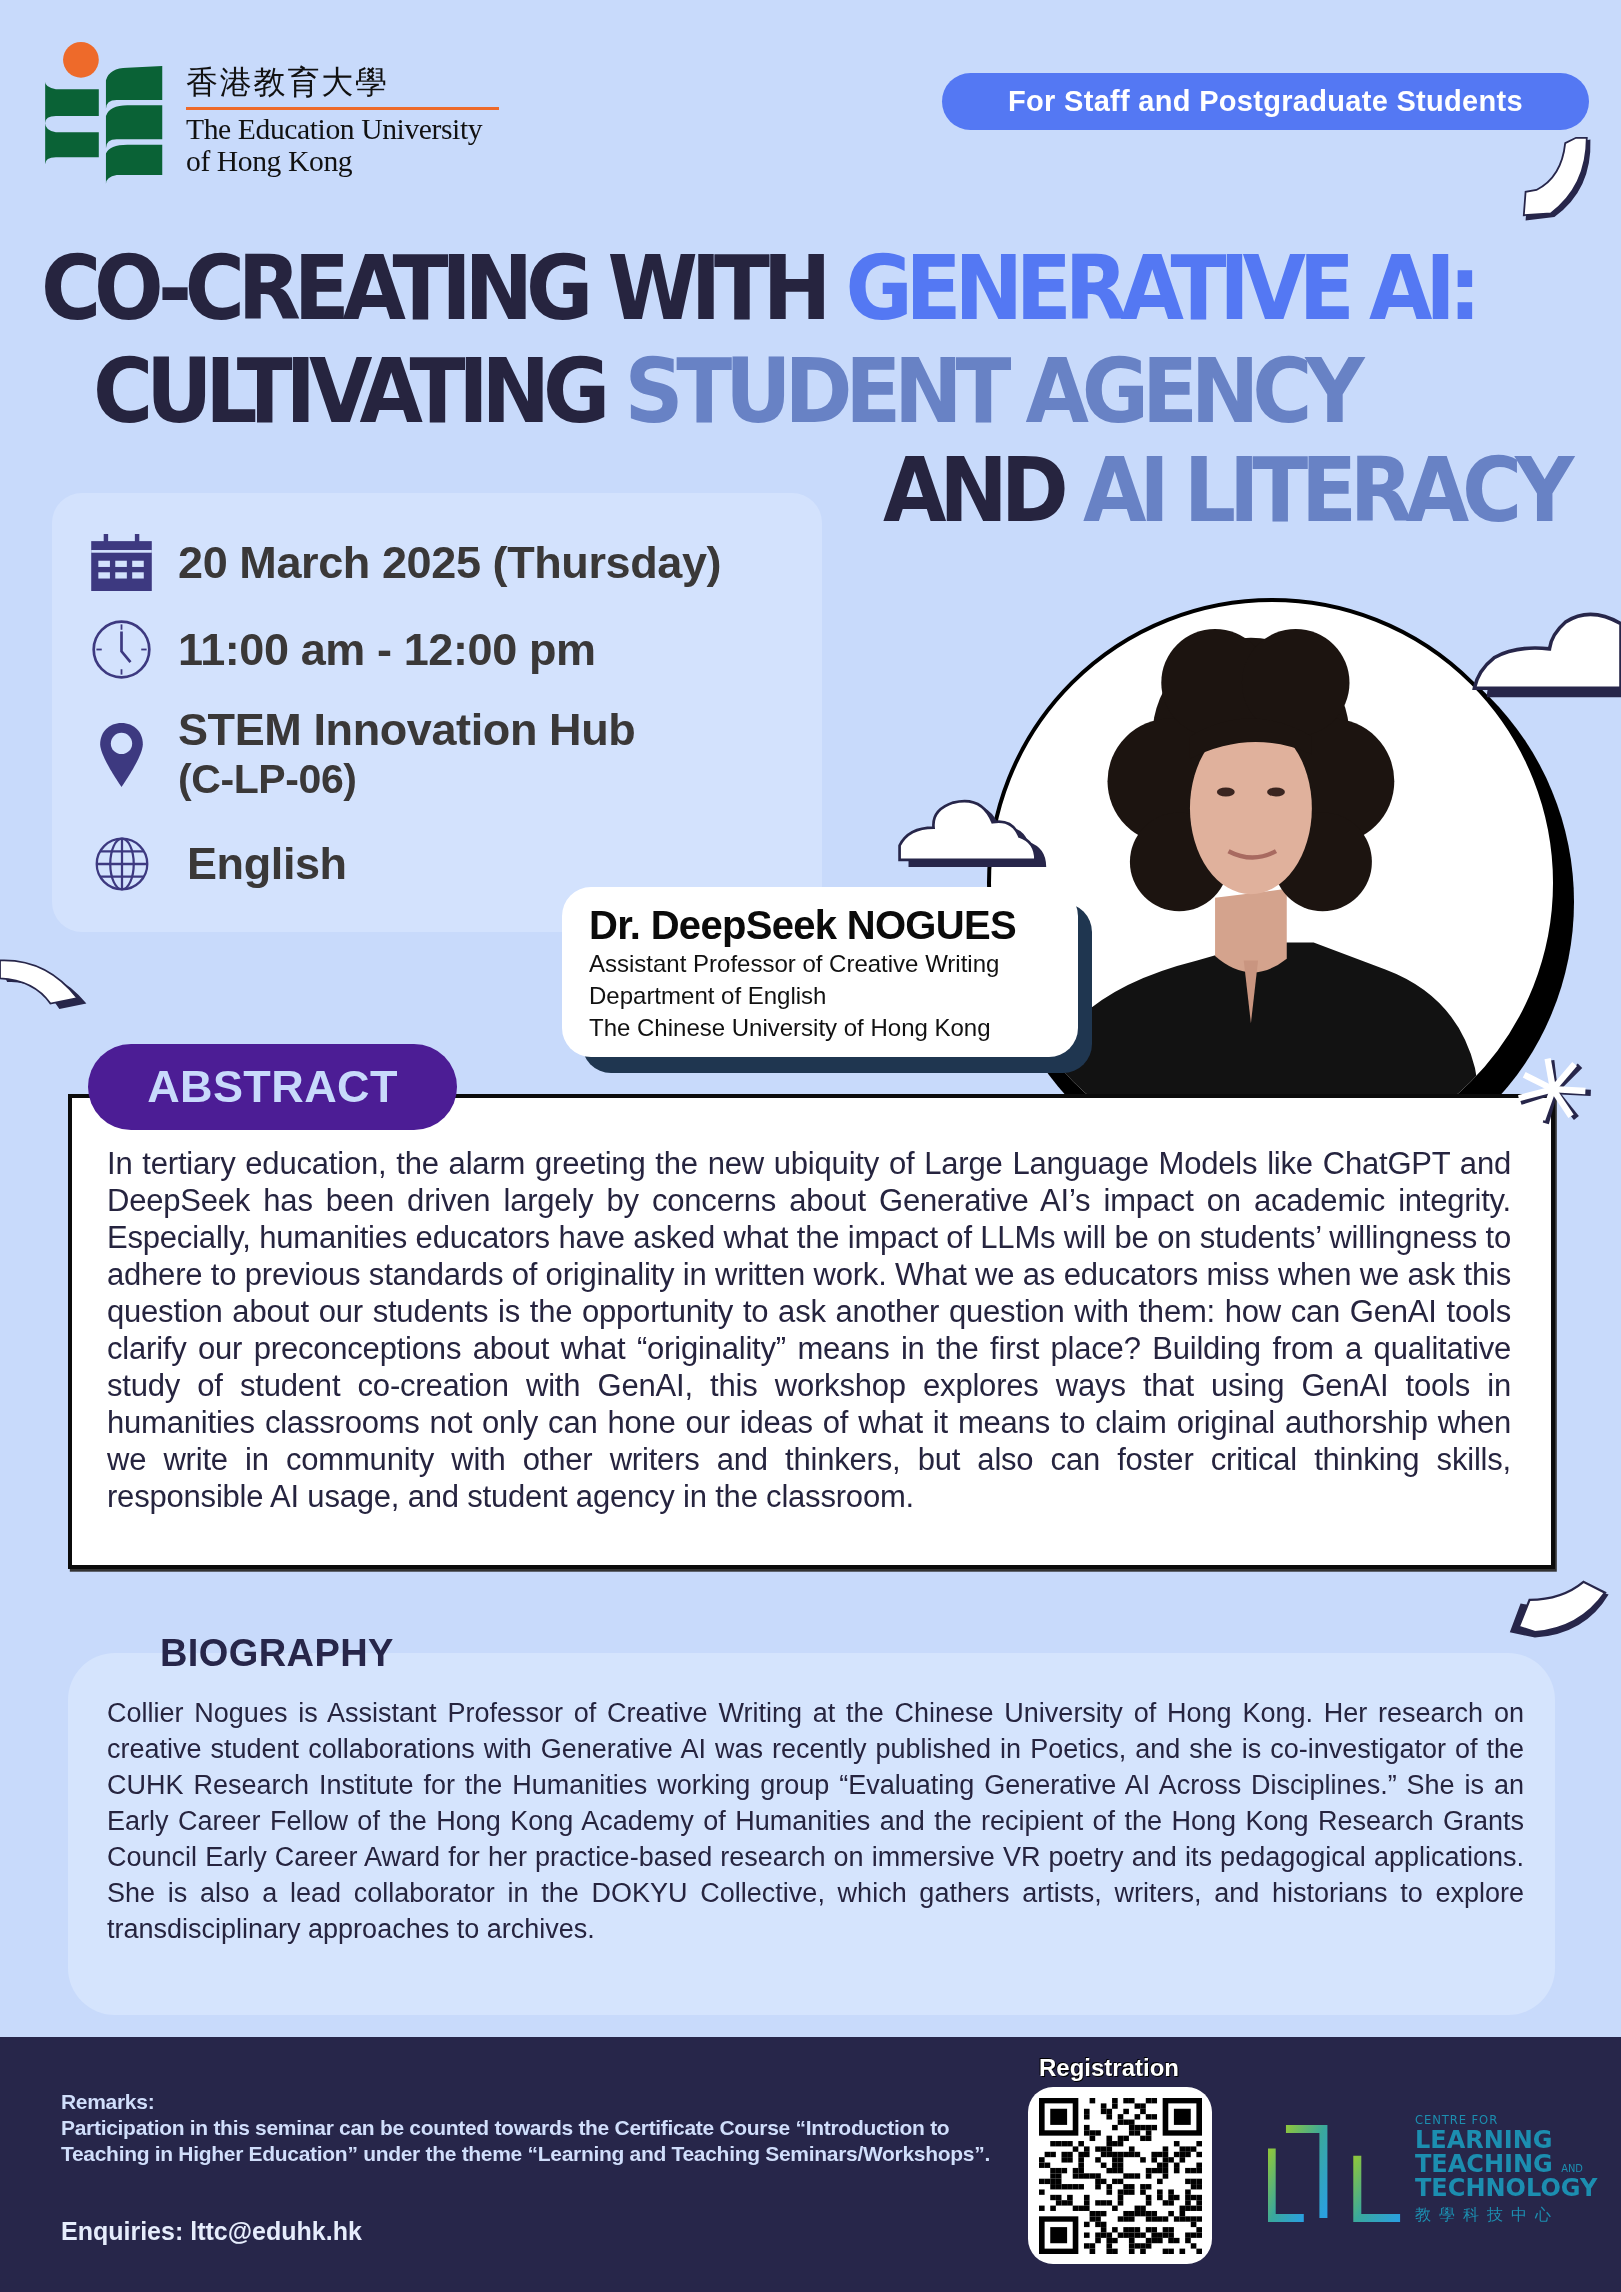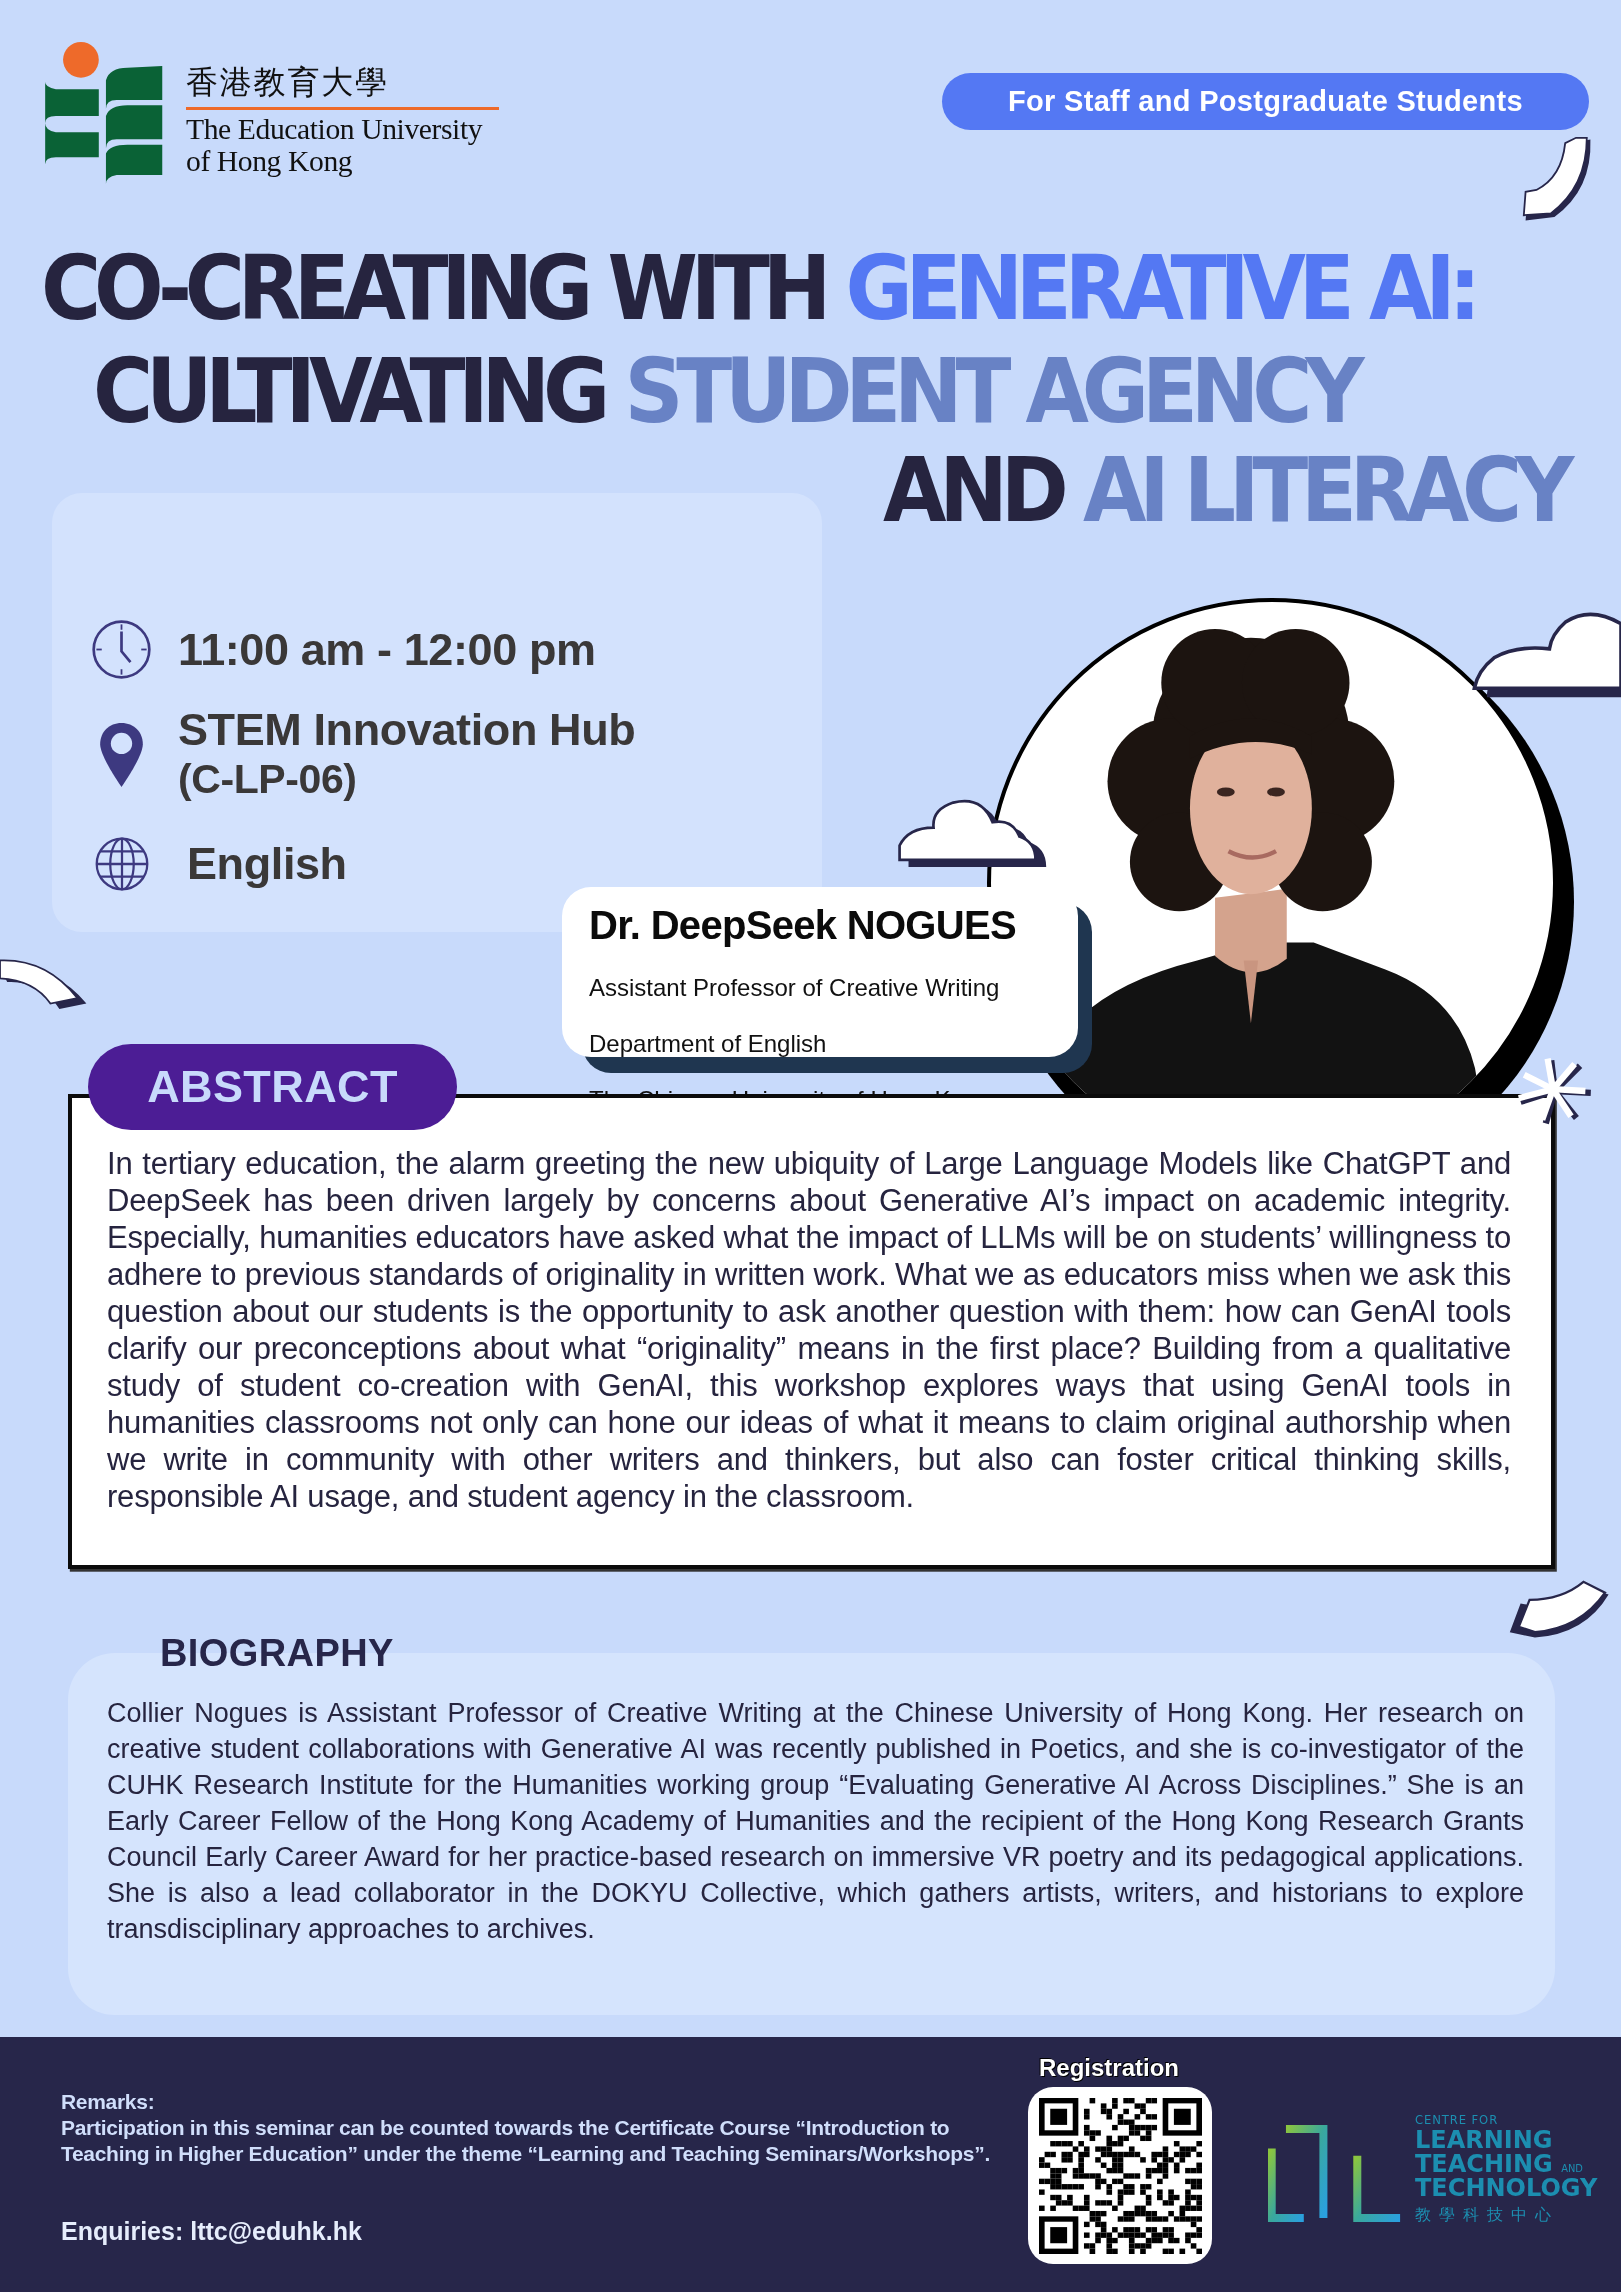--- a/index.html
+++ b/index.html
@@ -51,21 +51,21 @@
   .info-icon { width: 63px; height: 63px; display: flex; align-items: center; justify-content: center; margin-right: 25px; }
 
   
   .photo-shadow { left: 992px; top: 611px; width: 582px; height: 582px; border-radius: 50%; background: #000; }
   .photo-circle { left: 987px; top: 598px; width: 570px; height: 570px; border-radius: 50%; background: #fff; border: 4.5px solid #000; overflow: hidden; }
 
   
   .speaker-shadow { left: 582px; top: 903px; width: 510px; height: 170px; background: #1f3650; border-radius: 29px; }
   .speaker-card { left: 562px; top: 887px; width: 516px; height: 170px; background: #fff; border-radius: 29px; padding: 16px 27px; }
   .speaker-name { font-size: 40px; font-weight: bold; color: #0b0b0b; letter-spacing: -0.7px; line-height: 45px; }
-  .speaker-line { font-size: 24px; color: #111; line-height: 32px; margin-top: 24px; }
+  .speaker-line { font-size: 24px; color: #111; line-height: 32px; }
 
   
   .abstract-box {
     left: 68px; top: 1094px; width: 1487px; height: 475px;
     background: #fff; border: 4.5px solid #0b0b0b;
     box-shadow: 1.8px 2.7px 0 #333;
   }
   .abstract-tab {
     left: 88px; top: 1044px; width: 369px; height: 86px;
     background: #4c1d95; border-radius: 43px;
@@ -128,20 +128,39 @@
   <span class="dark">CO-CREATING WITH </span><span class="blue">GENERATIVE AI:</span>
 </div>
 <div class="abs title-line t2">
   <span class="dark">CULTIVATING </span><span class="steel">STUDENT AGENCY</span>
 </div>
 <div class="abs title-line t3">
   <span class="dark">AND </span><span class="steel">AI LITERACY</span>
 </div>
 
 <div class="abs info-card">
+  <div class="info-row" style="left:38px;top:38px">
+    <div class="info-icon">
+      <svg width="61" height="57" viewBox="0 0 68 64">
+        <rect x="14" y="0" width="5" height="10" fill="#3d3980"></rect>
+        <rect x="49" y="0" width="5" height="10" fill="#3d3980"></rect>
+        <rect x="0" y="8" width="68" height="56" fill="#3d3980"></rect>
+        <rect x="0" y="18" width="68" height="3" fill="#d3e2fd"></rect>
+        <g fill="#d3e2fd">
+          <rect x="8" y="30" width="13" height="7"></rect>
+            <rect x="27" y="30" width="13" height="7"></rect>
+            <rect x="46" y="30" width="13" height="7"></rect>
+          <rect x="8" y="43" width="13" height="7"></rect>
+            <rect x="27" y="43" width="13" height="7"></rect>
+            <rect x="46" y="43" width="13" height="7"></rect>
+        </g>
+      </svg>
+    </div>
+    <span class="info-text">20 March 2025 (Thursday)</span>
+  </div>
 
   <div class="info-row" style="left:38px;top:125px">
     <div class="info-icon">
       <svg width="61" height="61" viewBox="0 0 68 68">
         <circle cx="34" cy="34" r="31" fill="none" stroke="#3d3980" stroke-width="3"></circle>
         <g stroke="#3d3980" stroke-width="2">
           <line x1="34" y1="6" x2="34" y2="12"></line>
             <line x1="34" y1="56" x2="34" y2="62"></line>
           <line x1="6" y1="34" x2="12" y2="34"></line>
             <line x1="56" y1="34" x2="62" y2="34"></line>

